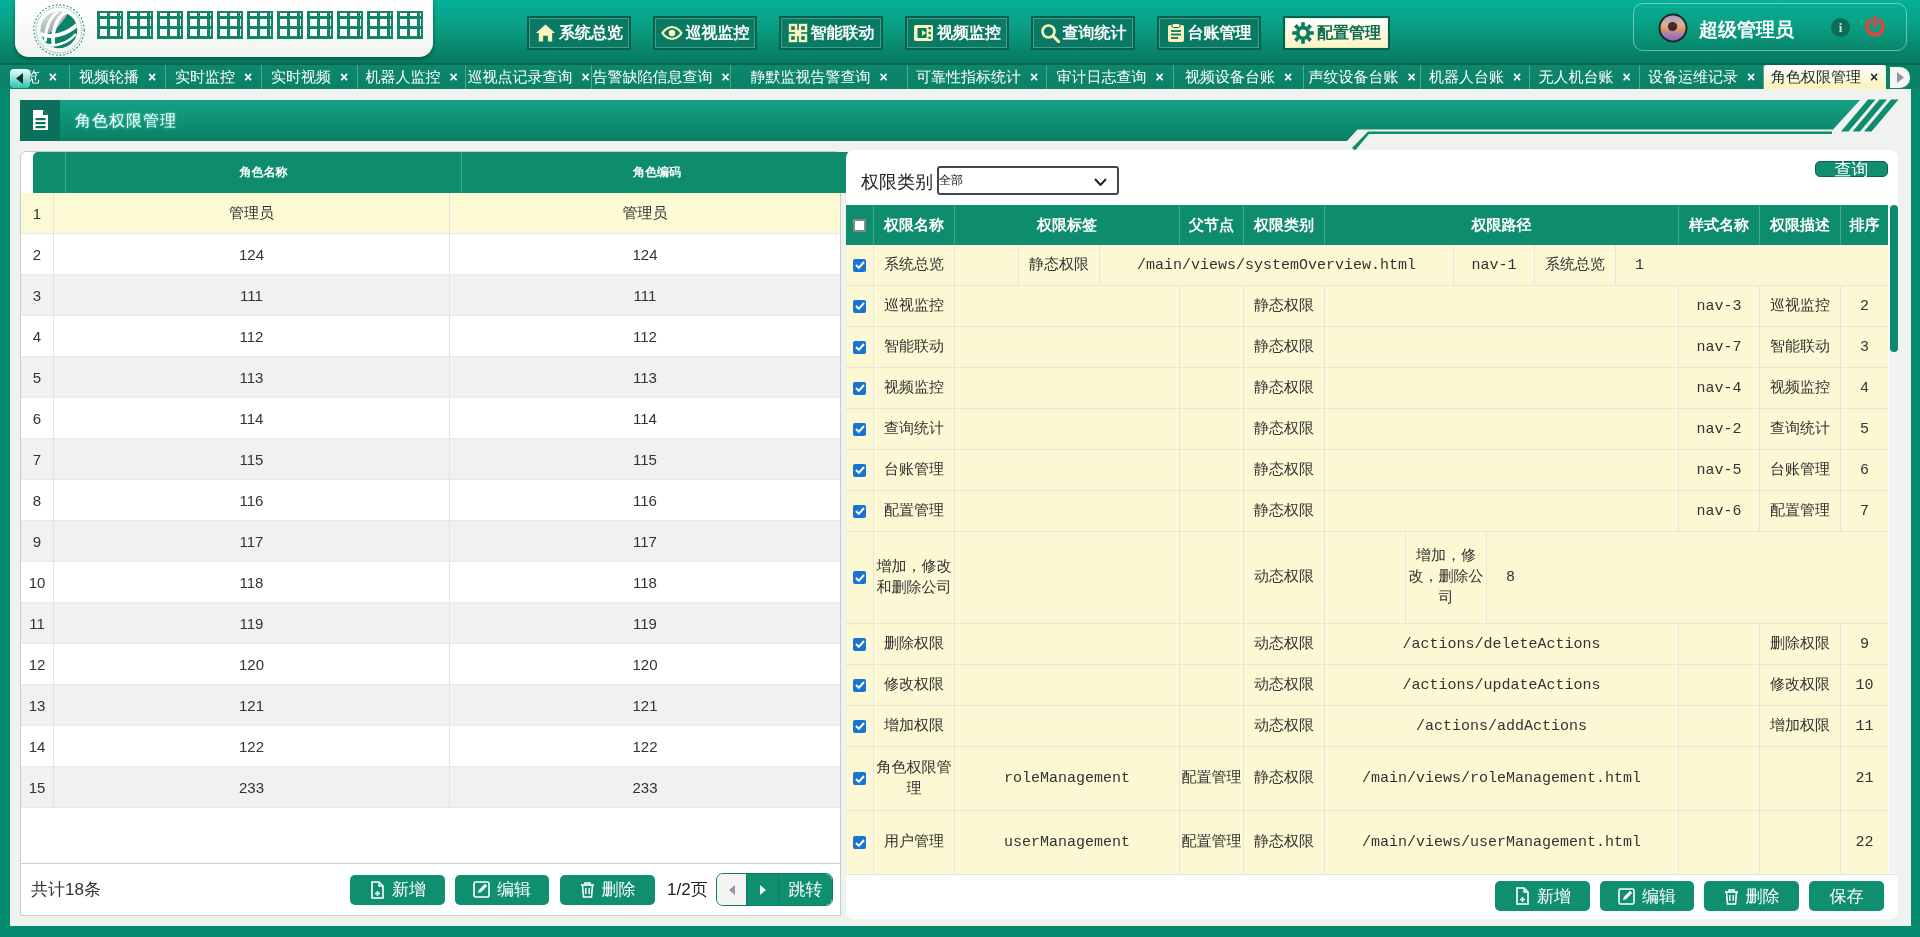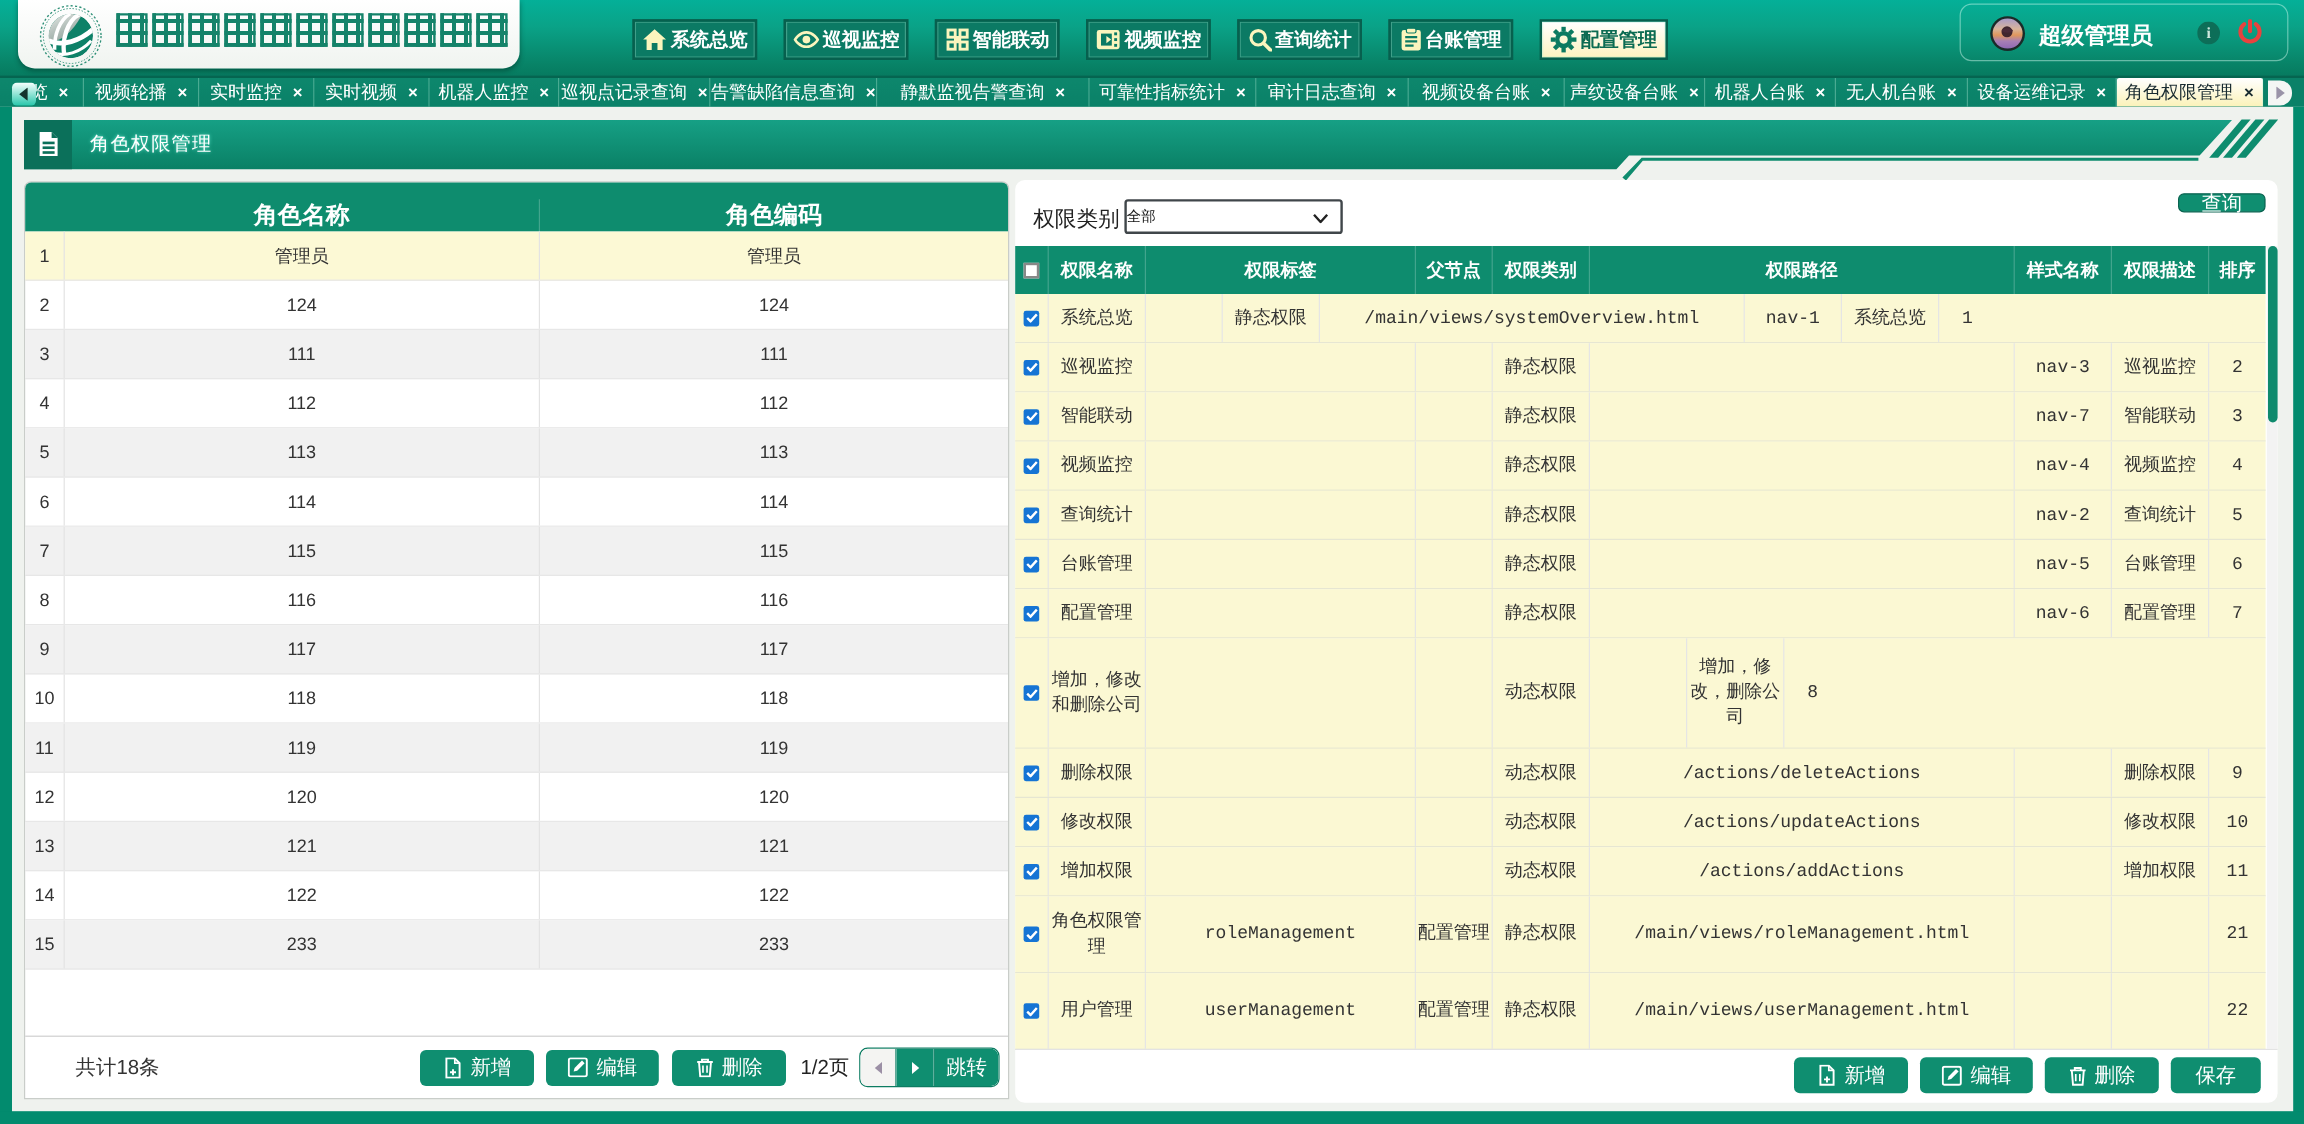--- a/index.html
+++ b/index.html
@@ -50,35 +50,35 @@
 
 .titleSvg { position:absolute; left:20px; top:99px; }
 .iconBox { position:absolute; left:20px; top:100px; width:40px; height:41px; background:#0b705a;
   display:flex; align-items:center; justify-content:center; }
 .pageTitle { position:absolute; left:75px; top:100px; height:41px; line-height:41px;
   color:#fff; font-size:16px; letter-spacing:1px; text-shadow:0 0 3px rgba(120,255,230,.8); }
 
 
 .leftPanel { position:absolute; left:20px; top:151px; width:821px; height:765px;
   background:#fff; border:1px solid #c9cdc9; border-radius:6px 6px 0 0; }
-.lHeader { position:absolute; left:0; top:0; width:819px; height:41px; background:#0e8c6e;
-  border-radius:5px 5px 0 0; display:flex; color:#fff; font-weight:bold; font-size:20px;align-items:flex-end; }
+.lHeader { position:absolute; left:12px; top:0; width:819px; height:41px; background:#0e8c6e;
+  border-radius:5px 5px 0 0; display:flex; color:#fff; font-weight:bold; font-size:12px; }
 .lHeader div { display:flex; align-items:center; justify-content:center; border-right:1px solid rgba(255,255,255,.22); }
 .lRows { position:absolute; left:0; top:41px; width:819px; }
 .lRow { display:flex; height:41px; font-size:15px; color:#333; border-bottom:1px solid #e7e7e7; }
 .lRow div { display:flex; align-items:center; justify-content:center; border-right:1px solid #e3e3e3; }
 .lRow.sel { background:#fcf9d5; }
 .lRow.alt { background:#f1f1f1; }
 .c0 { width:33px; } .c1 { width:396px; } .c2 { width:390px; border-right:none !important; }
 .lFooter { position:absolute; left:0; top:711px; width:819px; height:52px; border-top:1px solid #cfcfcf;
   display:flex; align-items:center; }
 .gbtn { background:#0f8e70; color:#fff; border-radius:5px; display:flex; align-items:center; justify-content:center;
   font-size:17px; height:30px; }
 .gbtn svg { margin-right:7px; }
-.totalTxt { position:absolute; left:10px; font-size:17px; color:#333;margin-left:32px; }
+.totalTxt { position:absolute; left:10px; font-size:17px; color:#333; }
 .pageTxt { position:absolute; left:646px; font-size:17px; color:#222; }
 .pager { position:absolute; left:695px; top:9px; width:117px; height:33px; border-radius:7px; overflow:hidden; display:flex; border:1px solid #0c7c62;justify-content:center; }
 .pager .pprev { width:30px; background:#f4f4f2; border-right:1px solid #0c7c62; border-radius:6px 0 0 6px;
   display:flex; align-items:center; justify-content:center; }
 .pager .pnext { width:31px; background:#0f8e70; display:flex; align-items:center; justify-content:center; }
 .pager .pjump { flex:1; background:#0f8e70; color:#fff; font-size:17px; display:flex; align-items:center; justify-content:center;
   border-left:1px solid #0c7c62; border-radius:0 6px 6px 0; }
 
 
 .rightPanel { position:absolute; left:846px; top:150px; width:1052px; height:769px;

